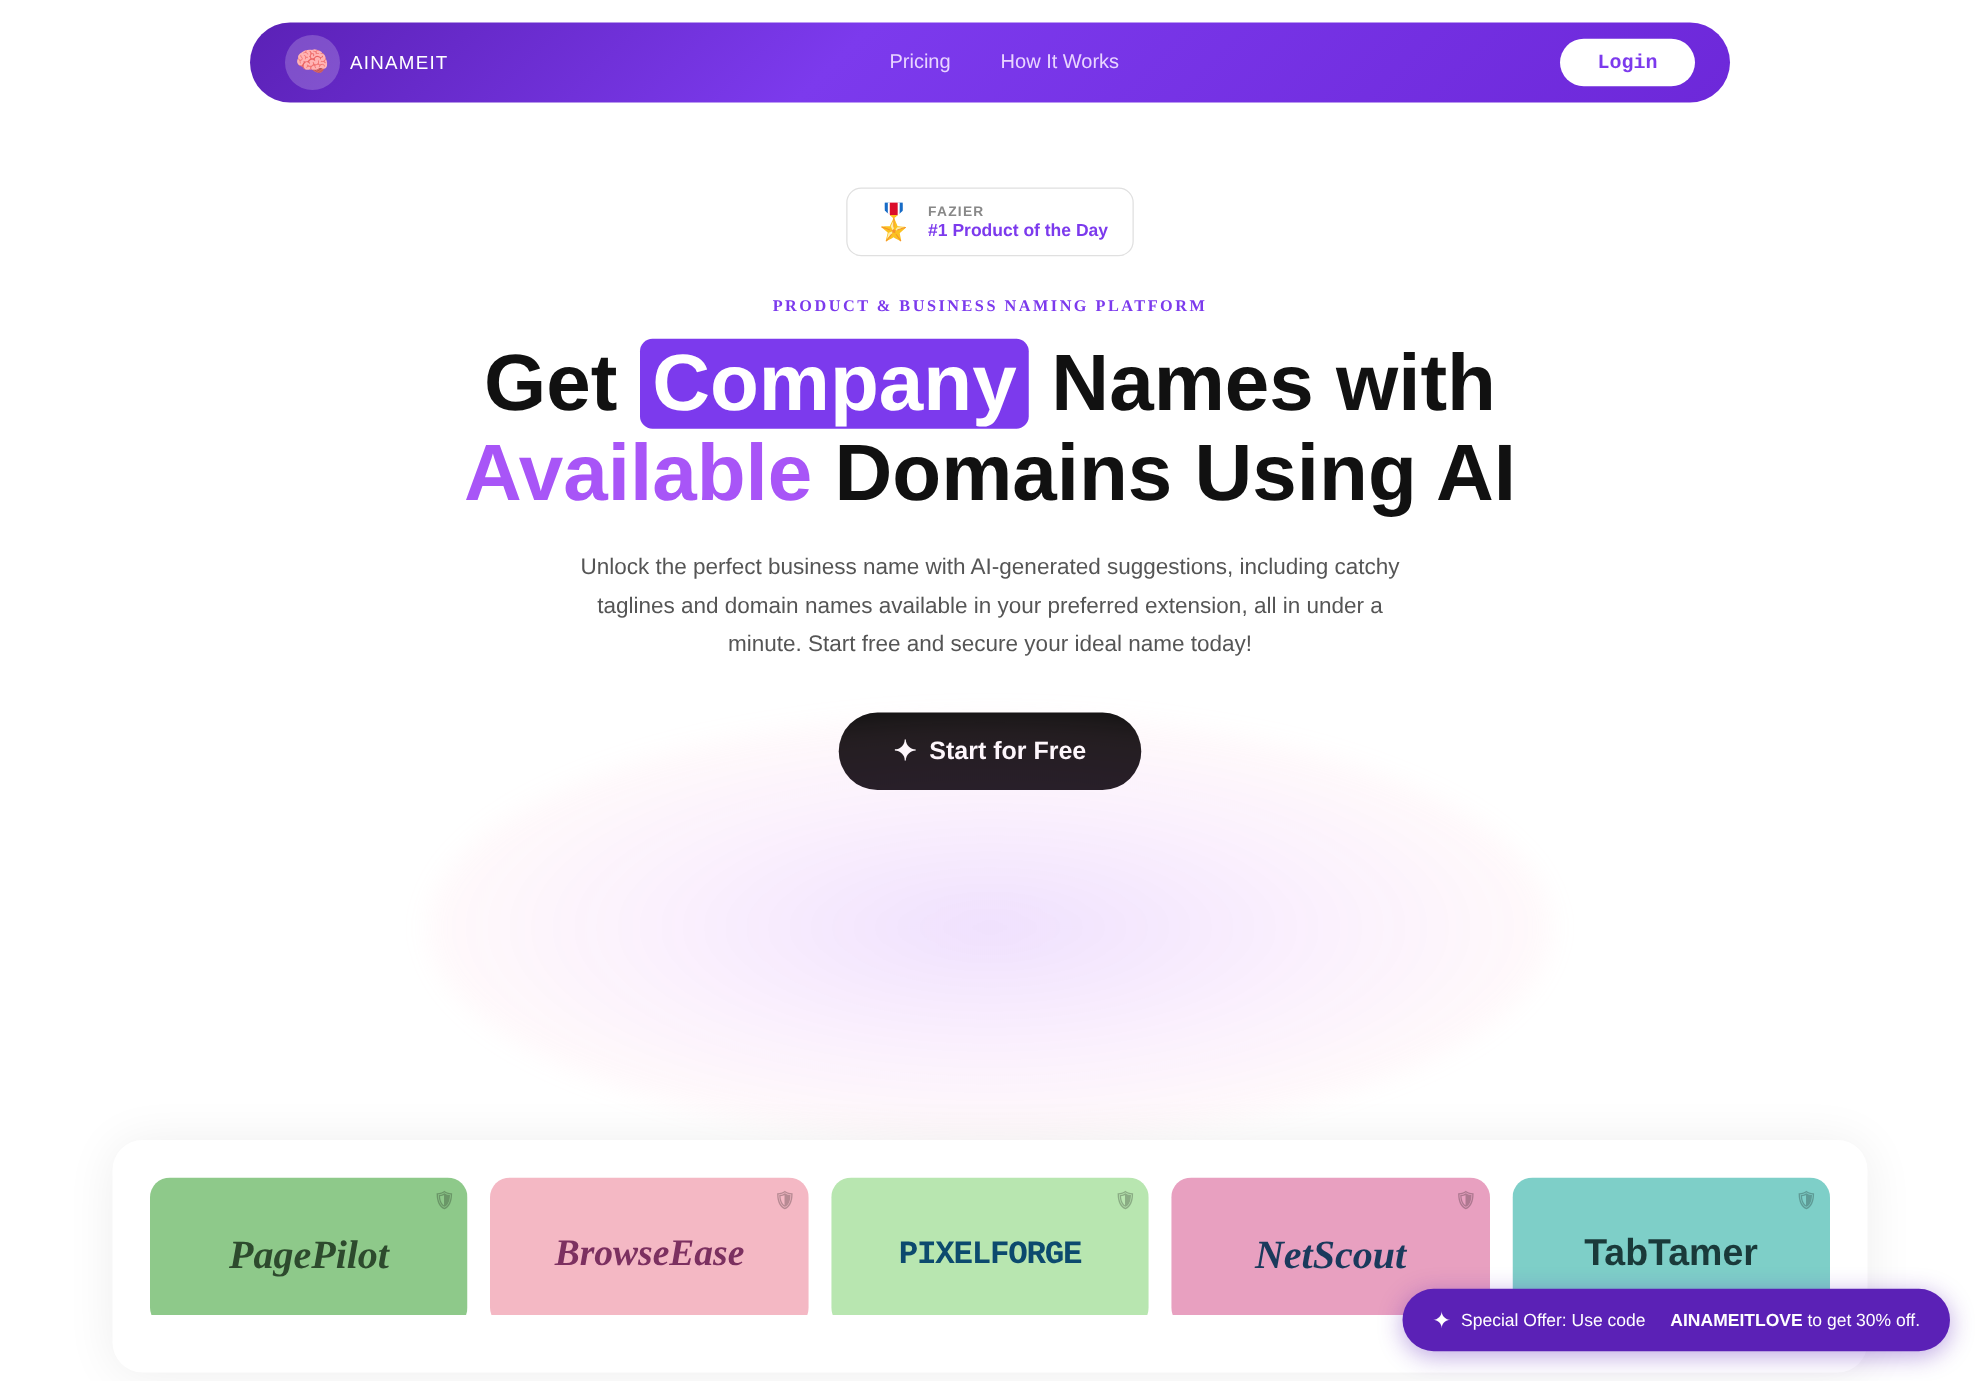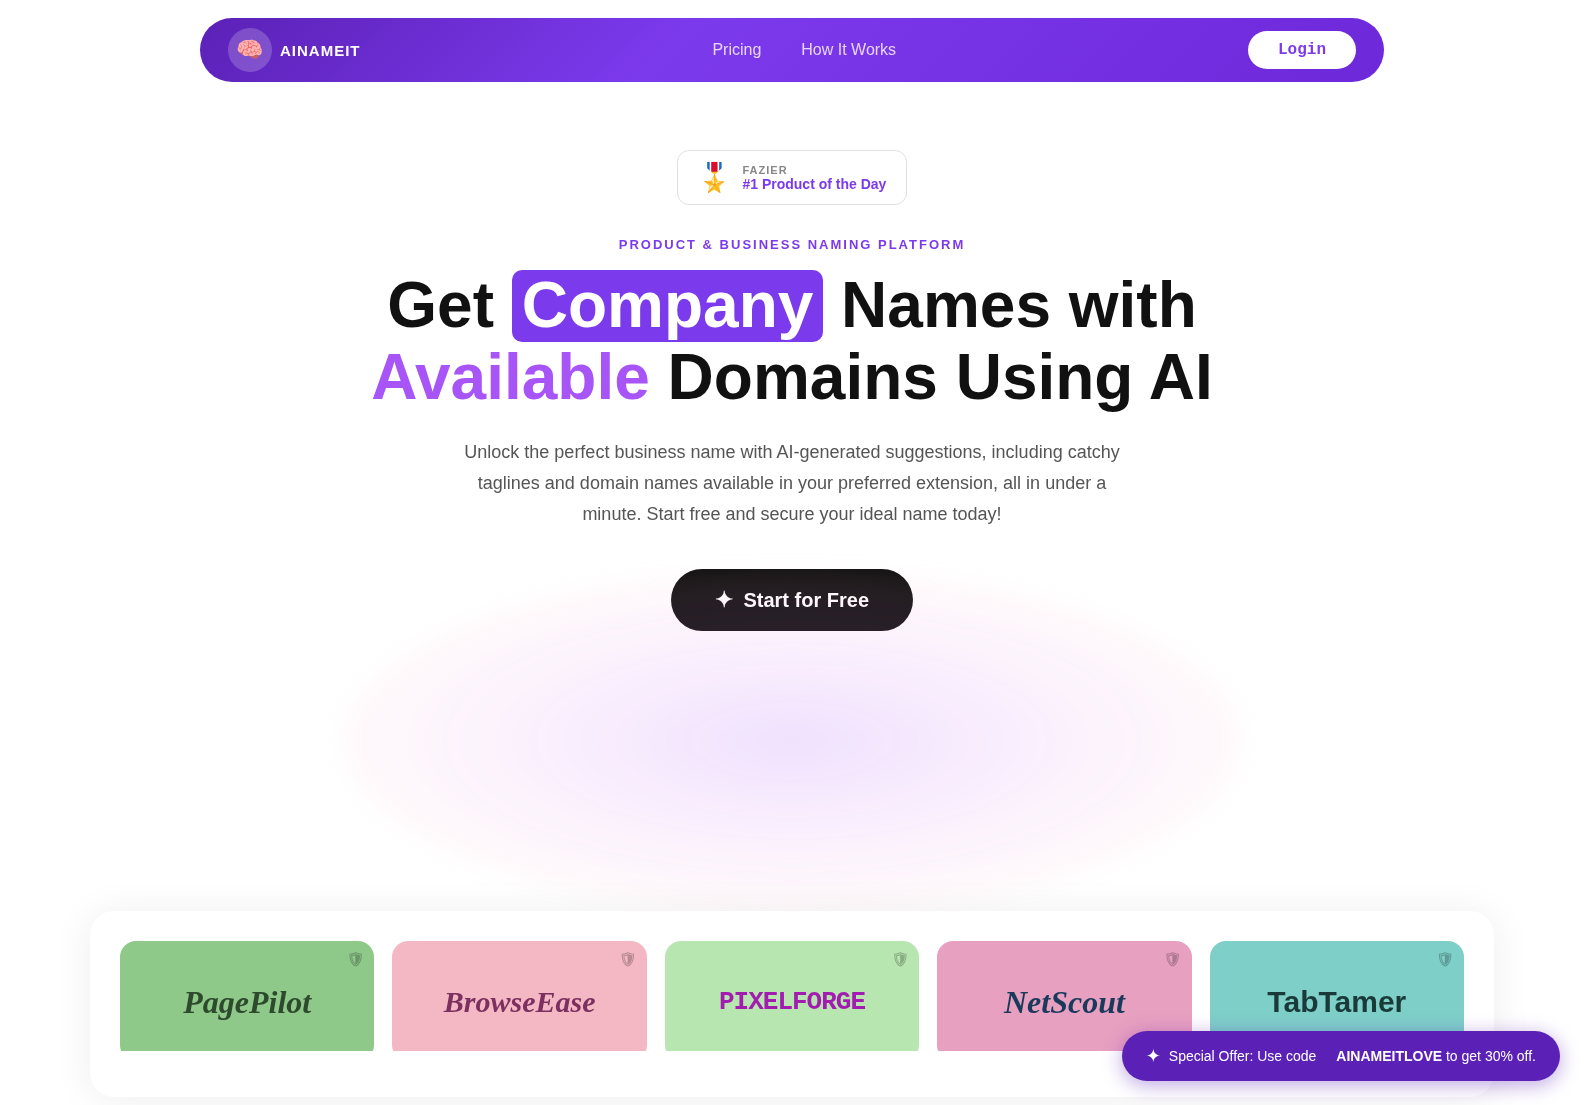--- a/index.html
+++ b/index.html
@@ -26,21 +26,21 @@
       background: rgba(255,255,255,0.2);
       border-radius: 50%;
       display: flex;
       align-items: center;
       justify-content: center;
       font-size: 22px;
     }
     .navbar-logo-text {
       color: #fff;
       font-size: 15px;
-      font-weight: 700;
+      font-weight: 400;
       letter-spacing: 1px;
       text-transform: uppercase;
     }
     .navbar-nav {
       display: flex;
       gap: 40px;
       align-items: center;
     }
     .navbar-nav a {
       color: #e9d5ff;
@@ -96,20 +96,21 @@
       text-align: left;
     }
 
     .hero-subtitle {
       font-size: 13px;
       font-weight: 700;
       letter-spacing: 2px;
       color: #7c3aed;
       margin-bottom: 18px;
       text-transform: uppercase;
+      font-family: Liberation Serif, serif;
     }
 
     .hero-title {
       font-size: 64px;
       font-weight: 800;
       color: #111;
       line-height: 1.12;
       margin-bottom: 12px;
     }
     .hero-title .highlight-box {
@@ -214,21 +215,21 @@
 
     
     .card-green { background: #8ec98a; }
     .card-pink { background: #f4b8c4; }
     .card-light-green { background: #b8e6b0; }
     .card-mauve { background: #e8a0c0; }
     .card-teal { background: #7ecfc8; }
 
     .card-name-pagepilot { font-family: Georgia, serif; font-style: italic; color: #2d4a2d; font-size: 32px; }
     .card-name-browseease { font-family: Liberation Serif, serif; font-style: italic; color: #7c3060; font-size: 30px; }
-    .card-name-pixelforge { font-family: 'Courier New', monospace; font-weight: 900; color: #a21caf; font-size: 26px; letter-spacing: -1px; text-transform: uppercase; }
+    .card-name-pixelforge { font-family: 'Courier New', monospace; font-weight: 900; color: #0c4a6e; font-size: 26px; letter-spacing: -1px; text-transform: uppercase; }
     .card-name-netscout { font-family: Georgia, serif; font-style: italic; color: #1a3a5c; font-size: 32px; }
     .card-name-tabtamer { font-family: -apple-system, sans-serif; font-weight: 600; color: #1a3a3a; font-size: 30px; }
 
     
     .special-offer {
       position: fixed;
       bottom: 24px;
       right: 24px;
       background: #5b21b6;
       color: #fff;

